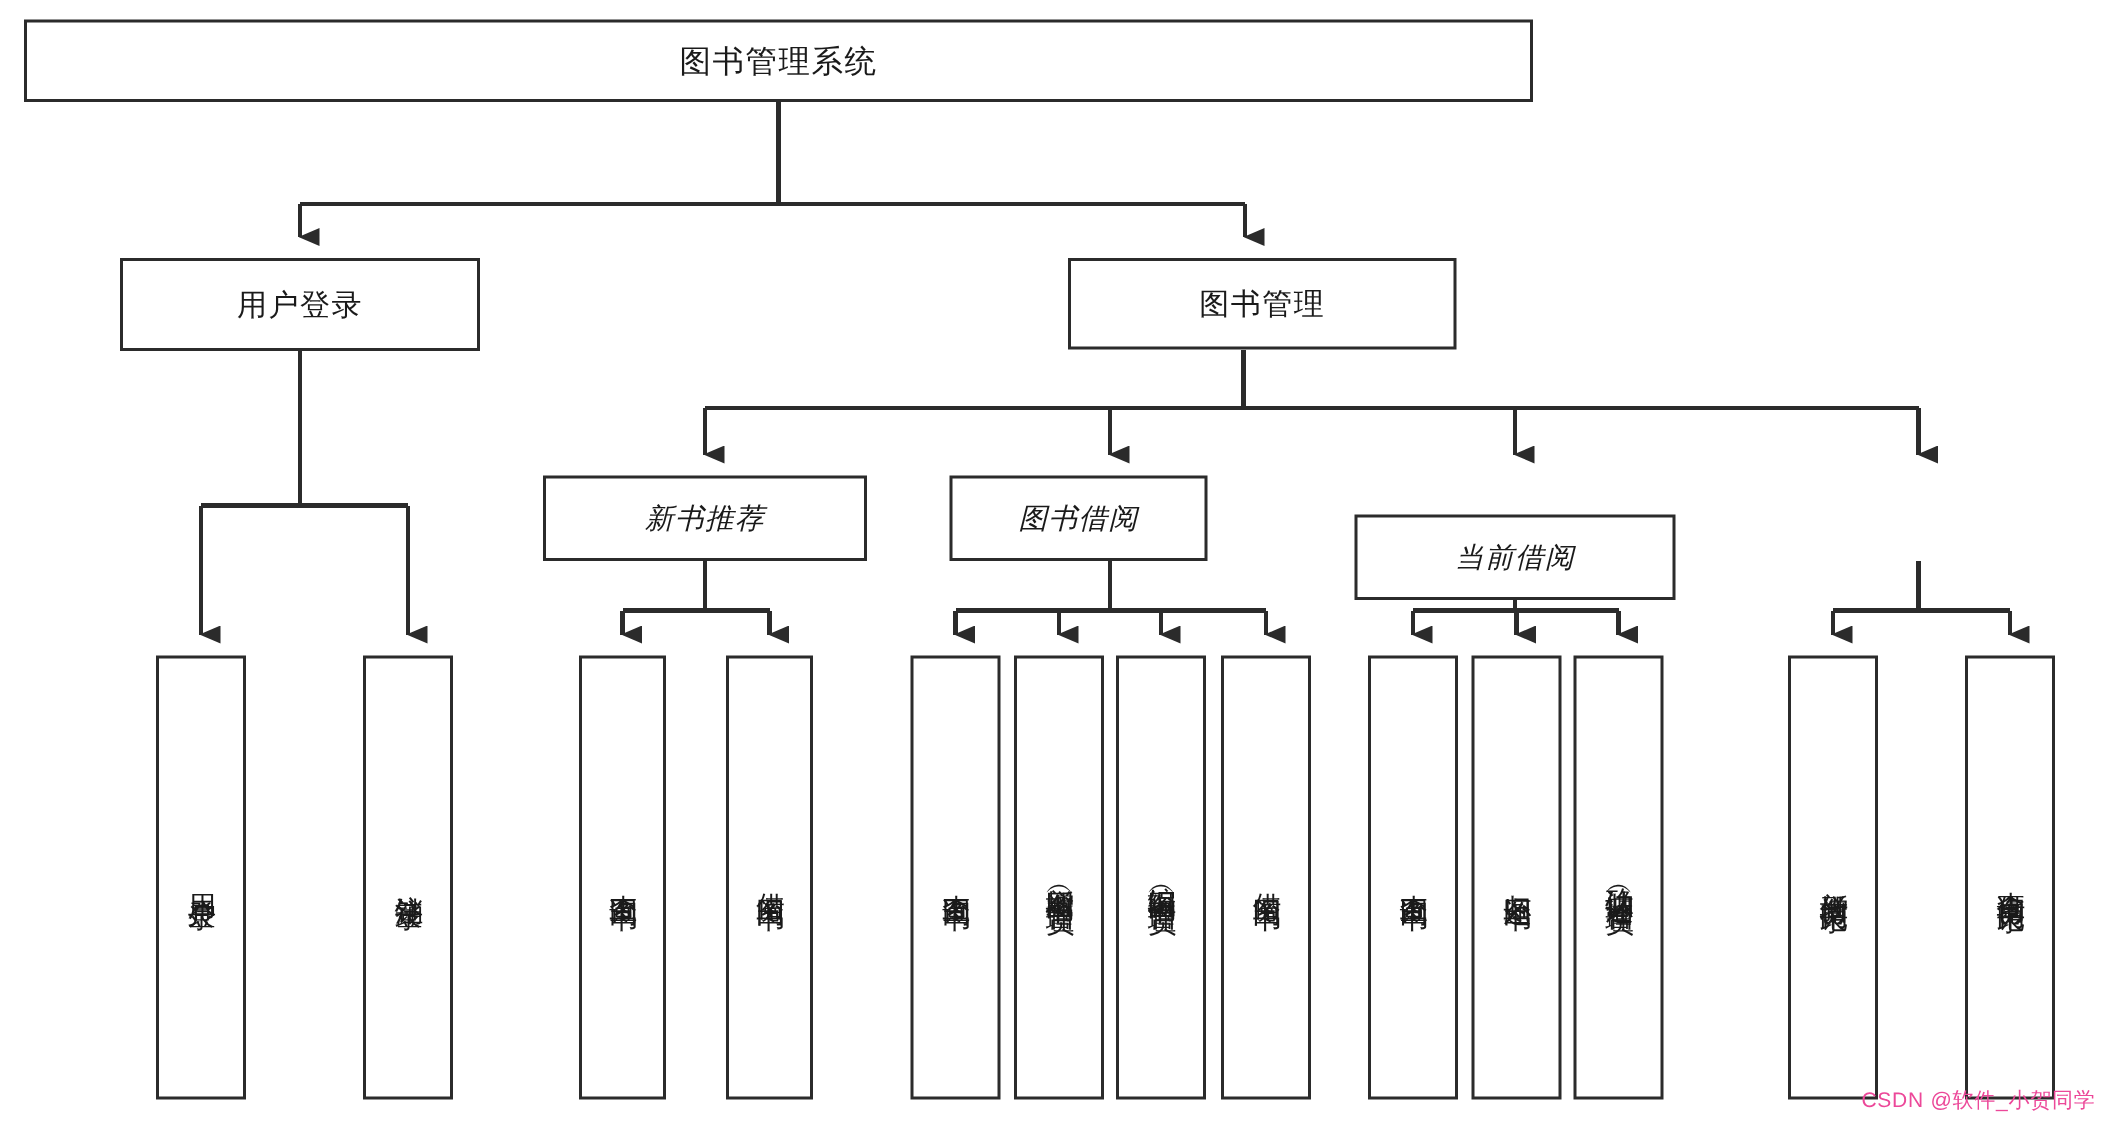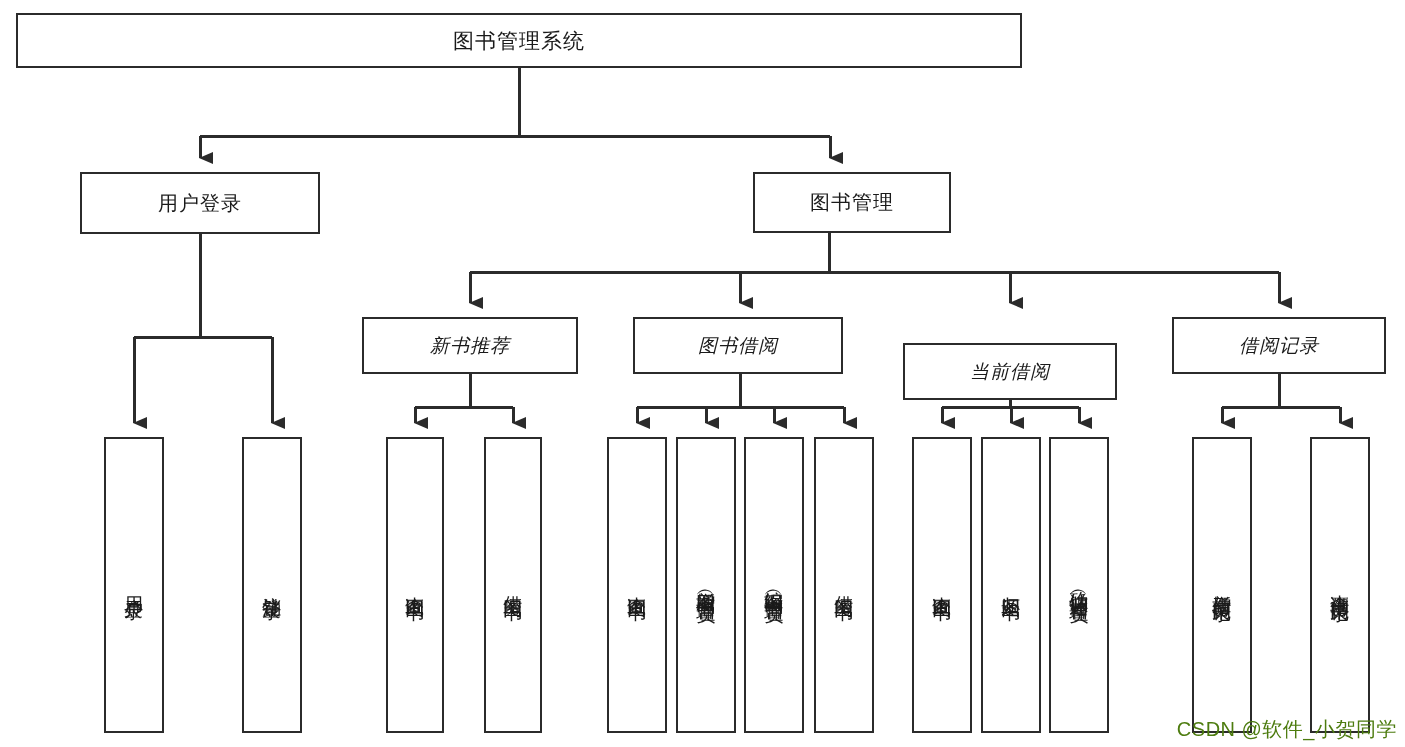--- a/index.html
+++ b/index.html
@@ -50,22 +50,22 @@
   }
   .hlabel{
     white-space:nowrap;
     letter-spacing:1px;
     display:block;
   }
   #watermark{
     position:absolute;
     right:8px;
     bottom:4px;
-    font-size:20px;
-    color:#4d7c0f;
+    font-size:14px;
+    color:#ec4899;
     letter-spacing:0.5px;
     z-index:5;
     white-space:nowrap;
   }
 </style>
 </head>
 <body>
 
 <div id="canvas">
 
@@ -119,35 +119,32 @@
     </g>
   </svg>
 
   <div class="node root" style="left:16px;top:13px;width:1006px;height:55px;">
     <span class="hlabel">图书管理系统</span>
   </div>
 
   <div class="node lvl2" style="left:80px;top:172px;width:240px;height:62px;">
     <span class="hlabel">用户登录</span>
   </div>
-  <div class="node lvl2" style="left:712px;top:172px;width:198px;height:61px;margin-left:41px;">
+  <div class="node lvl2" style="left:712px;top:172px;width:259px;height:61px;">
     <span class="hlabel">图书管理</span>
   </div>
 
   <div class="node lvl3" style="left:362px;top:317px;width:216px;height:57px;">
     <span class="hlabel">新书推荐</span>
   </div>
-  <div class="node lvl3" style="left:633px;top:317px;width:210px;height:57px;">
+  <div class="node lvl3" style="left:633px;top:317px;width:172px;height:57px;">
     <span class="hlabel">图书借阅</span>
   </div>
   <div class="node lvl3" style="left:903px;top:317px;width:214px;height:57px;margin-top:26px;">
     <span class="hlabel">当前借阅</span>
-  </div>
-  <div class="node lvl3" style="left:1172px;top:317px;width:214px;height:57px;">
-    <span class="hlabel">借阅记录</span>
   </div>
 
   <div class="node leaf" style="left:104px;top:437px;width:60px;height:296px;">
     <span class="vlabel">用户登录</span>
   </div>
   <div class="node leaf" style="left:242px;top:437px;width:60px;height:296px;">
     <span class="vlabel">注销登录</span>
   </div>
   <div class="node leaf" style="left:386px;top:437px;width:58px;height:296px;">
     <span class="vlabel">查询图书</span>

